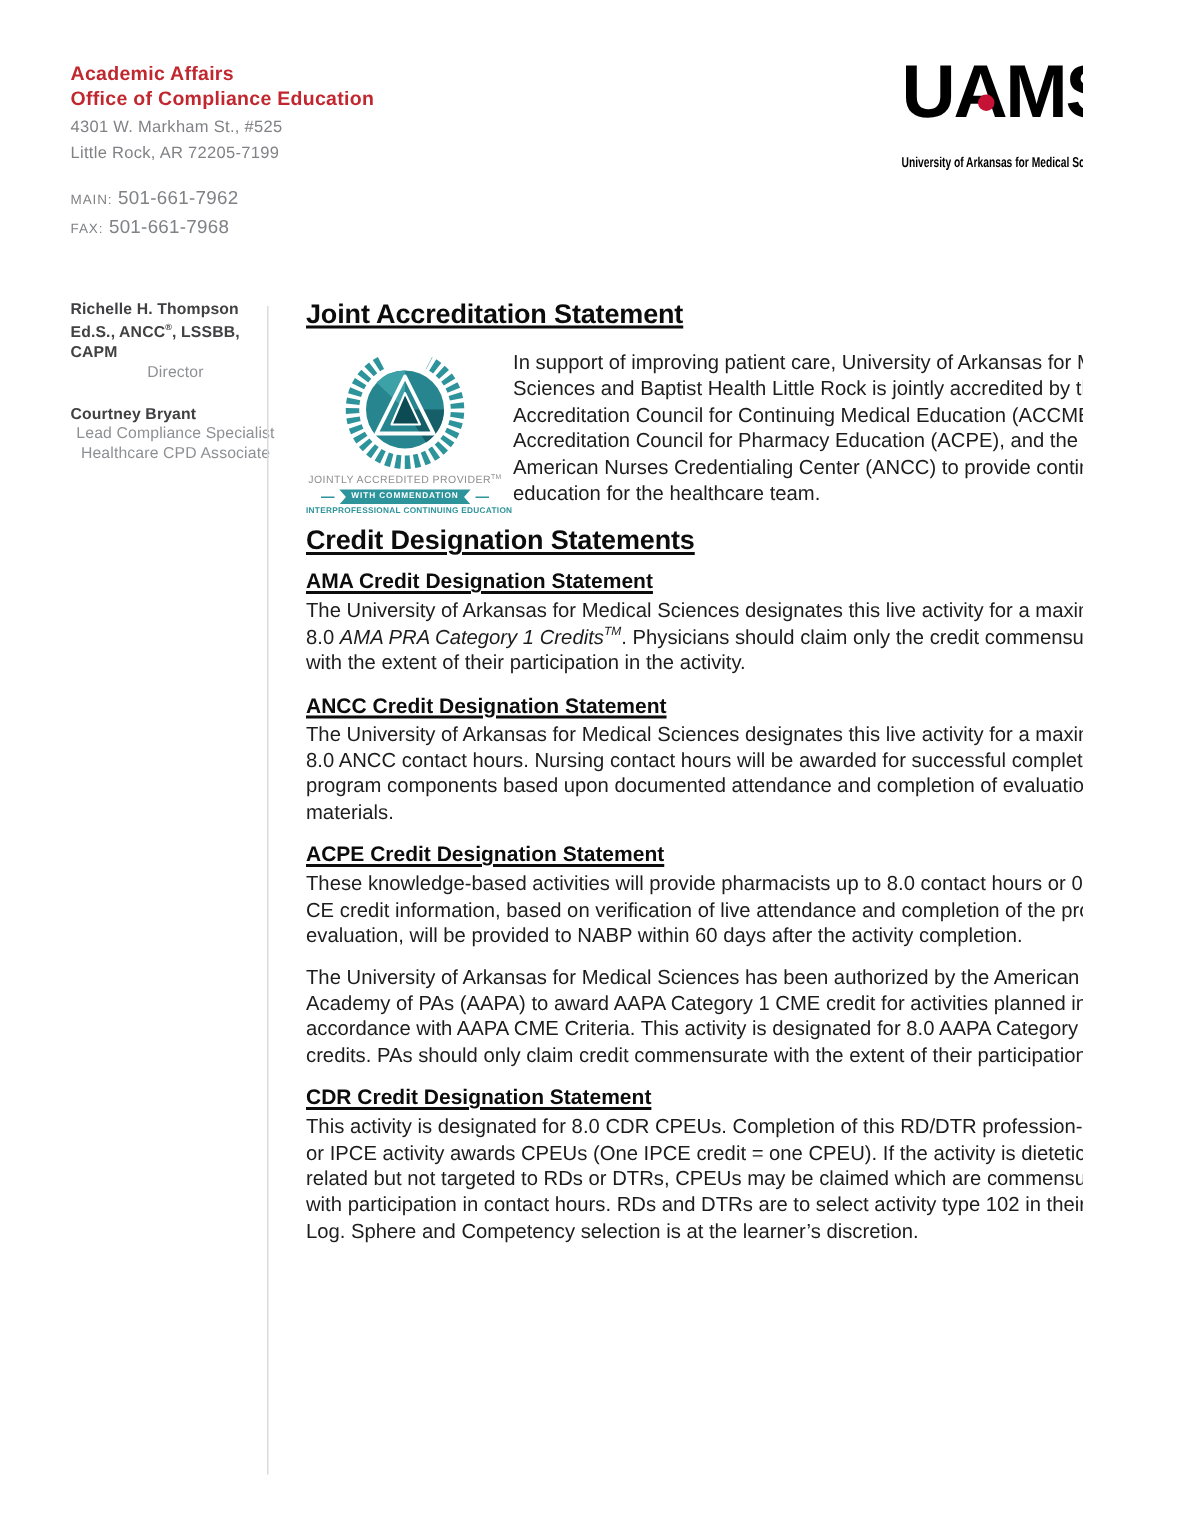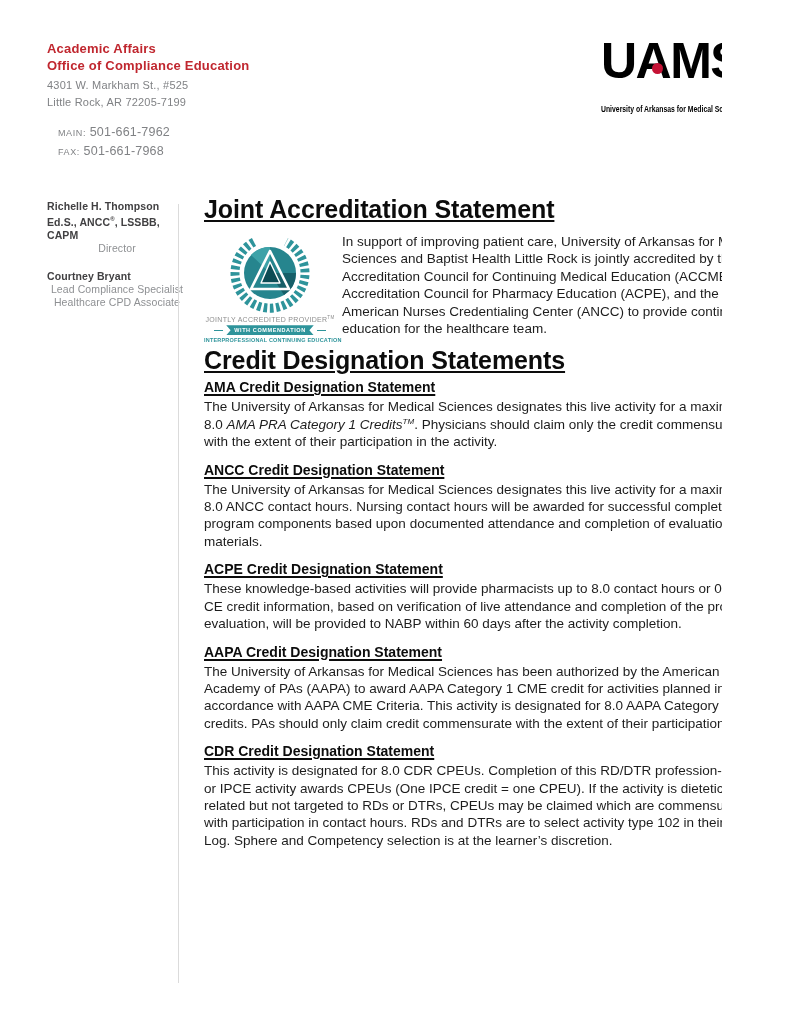--- a/index.html
+++ b/index.html
@@ -4,21 +4,21 @@
 <style>
   html,body{margin:0;padding:0;background:#ffffff;}
   .page{position:relative;width:722px;height:1024px;background:#ffffff;overflow:hidden;
         font-family:Liberation Sans, sans-serif;color:#1d1d1d;}
 
   
   .lh{position:absolute;left:47px;top:40px;}
   .lh-red{color:#c0272f;font-weight:bold;font-size:13px;line-height:17px;letter-spacing:.2px;}
   .lh-addr{color:#808285;font-size:11px;line-height:17px;margin-top:3px;letter-spacing:.2px;}
   .lh-phones{margin-top:12px;color:#808285;font-size:12.5px;line-height:18px;letter-spacing:.2px;}
-  .lh-label{font-size:9px;letter-spacing:.6px;margin-left:11px;}
+  .lh-label{font-size:9px;letter-spacing:.6px;}
 
   
   .uams{position:absolute;left:601px;top:36px;width:160px;}
   .uams-word{position:relative;font-size:50px;font-weight:bold;letter-spacing:-1.5px;
              color:#000;line-height:50px;white-space:nowrap;}
   .uams-dot{position:absolute;left:51px;top:27px;width:11px;height:11px;border-radius:50%;
             background:#c51235;}
   .uams-reg{font-size:8px;font-weight:normal;vertical-align:baseline;letter-spacing:0;}
   .uams-tag{font-weight:bold;font-size:9.5px;white-space:nowrap;margin-top:2px;color:#000;
             transform:scaleX(.72);transform-origin:left top;letter-spacing:0;}
@@ -29,21 +29,21 @@
   .staff-name{font-weight:bold;color:#414042;}
   .staff-name sup{font-size:6px;}
   .staff-role{color:#8e9093;text-align:center;}
   .p2{margin-top:15px;}
 
   
   .vrule{position:absolute;left:178px;top:204px;width:1px;height:779px;background:#dbdbdb;}
 
   
   .main{position:absolute;left:204px;top:198px;width:567px;}
-  h1{font-size:25px;font-weight:bold;margin:0 0 13px 0;color:#0c0c0c;letter-spacing:-.1px;
+  h1{font-size:18px;font-weight:bold;margin:0 0 13px 0;color:#0c0c0c;letter-spacing:-.1px;
      text-decoration:underline;text-decoration-thickness:2px;text-underline-offset:2px;line-height:22px;}
   h1.credit-h{clear:both;margin:12px 0 7px 0;}
   h2{font-size:14px;font-weight:bold;margin:0 0 2px 0;color:#0c0c0c;
      text-decoration:underline;text-decoration-thickness:1.5px;text-underline-offset:2px;line-height:18px;}
   p{font-size:13.5px;line-height:17.4px;margin:0;color:#1d1d1d;}
   section{margin-bottom:10px;}
   em{font-style:italic;}
   sup.tm{font-size:8px;line-height:0;vertical-align:super;font-style:italic;}
 
   
@@ -135,21 +135,20 @@
       <h2>ANCC Credit Designation Statement</h2>
       <p>The University of Arkansas for Medical Sciences designates this live activity for a maximum of 8.0 ANCC contact hours.  Nursing contact hours will be awarded for successful completion of program components based upon documented attendance and completion of evaluation materials.</p>
     </section>
 
     <section>
       <h2>ACPE Credit Designation Statement</h2>
       <p>These knowledge-based activities will provide pharmacists up to 8.0 contact hours or 0.8 CEU.  CE credit information, based on verification of live attendance and completion of the program evaluation, will be provided to NABP within 60 days after the activity completion.</p>
     </section>
 
     <section>
-      <h2>AAPA Credit Designation Statement</h2>
       <p>The University of Arkansas for Medical Sciences has been authorized by the American Academy of PAs (AAPA) to award AAPA Category 1 CME credit for activities planned in accordance with AAPA CME Criteria. This activity is designated for 8.0 AAPA Category 1 CME credits. PAs should only claim credit commensurate with the extent of their participation.</p>
     </section>
 
     <section>
       <h2>CDR Credit Designation Statement</h2>
       <p>This activity is designated for 8.0 CDR CPEUs. Completion of this RD/DTR profession-specific or IPCE activity awards CPEUs (One IPCE credit = one CPEU).  If the activity is dietetics-related but not targeted to RDs or DTRs, CPEUs may be claimed which are commensurate with participation in contact hours.  RDs and DTRs are to select activity type 102 in their Activity Log.  Sphere and Competency selection is at the learner’s discretion.</p>
     </section>
 
   </main>
 </div>

